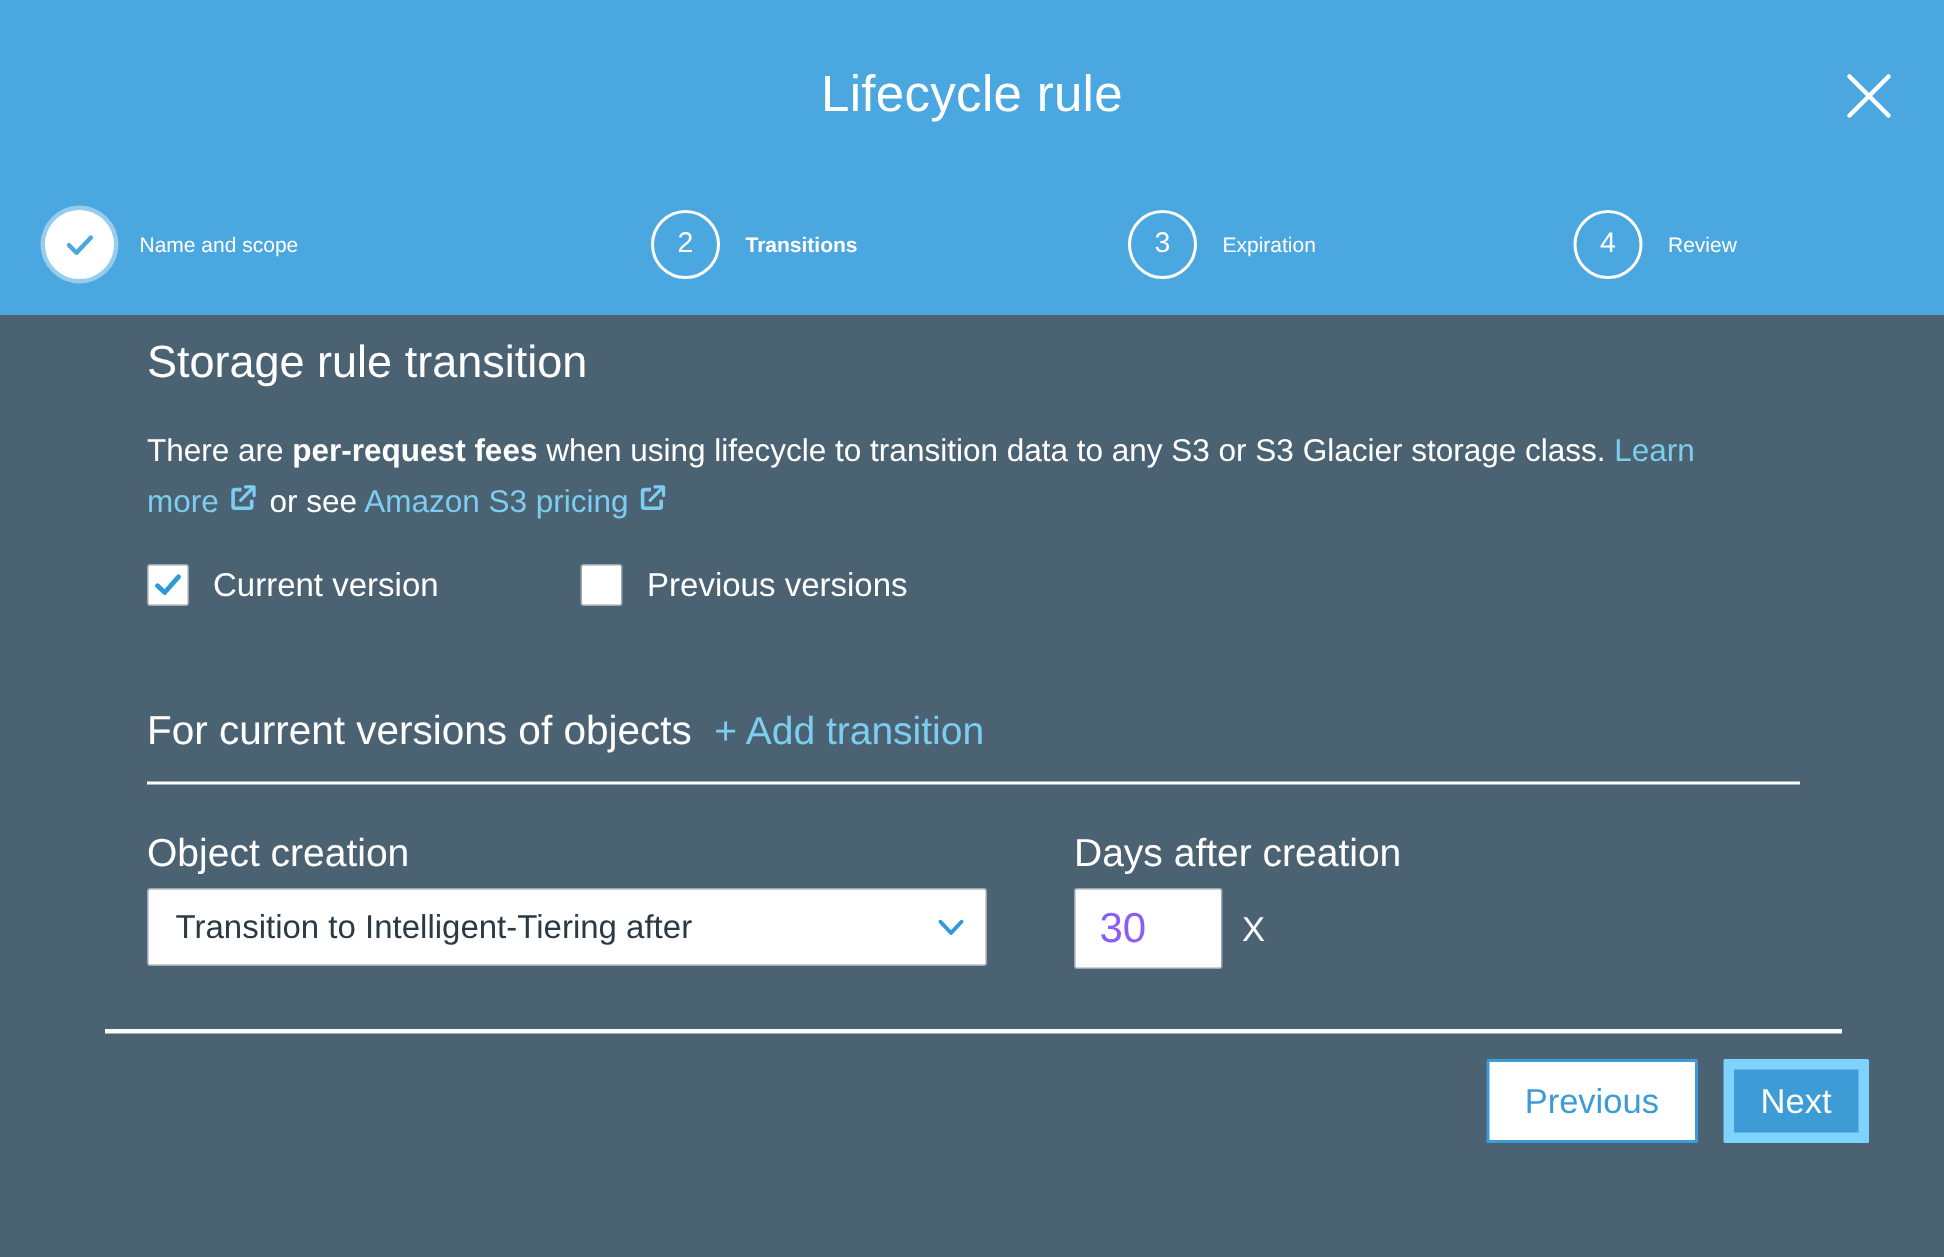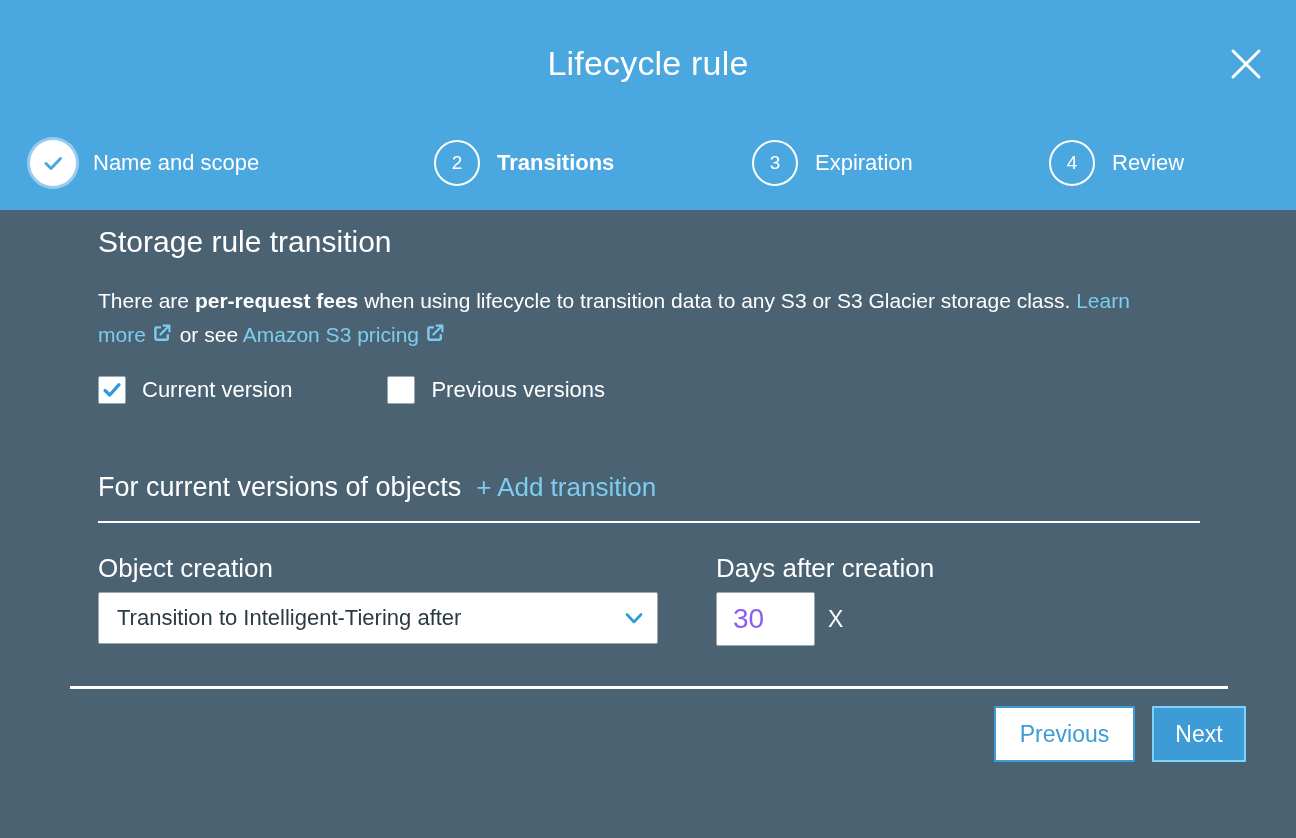--- a/index.html
+++ b/index.html
@@ -89,21 +89,21 @@
   .step-marker.done {
     background: #ffffff;
     border: 2px solid #ffffff;
     box-shadow: 0 0 0 3px rgba(255,255,255,0.42);
   }
   .step-marker.done svg { display: block; }
 
   .step-label {
     margin-left: 17px;
     color: #ffffff;
-    font-size: 22px;
+    font-size: 14px;
     font-weight: 400;
     white-space: nowrap;
   }
   .step-label.current { font-weight: 700; }
 
   
   .modal-body {
     position: relative;
     padding: 0 0 0 0;
     background: #4a6272;
@@ -314,21 +314,21 @@
     white-space: nowrap;
   }
   .btn-secondary {
     background: #ffffff;
     border: 2px solid #3d9bd6;
     color: #3d9bd6;
     min-width: 141px;
   }
   .btn-primary {
     background: #3d9bd6;
-    border: 2px solid #7dd3fc;
+    border: 7px solid #7dd3fc;
     color: #ffffff;
     margin-left: 17px;
     min-width: 94px;
   }
 </style>
 </head>
 <body>
 
 <div class="modal-header">
 

